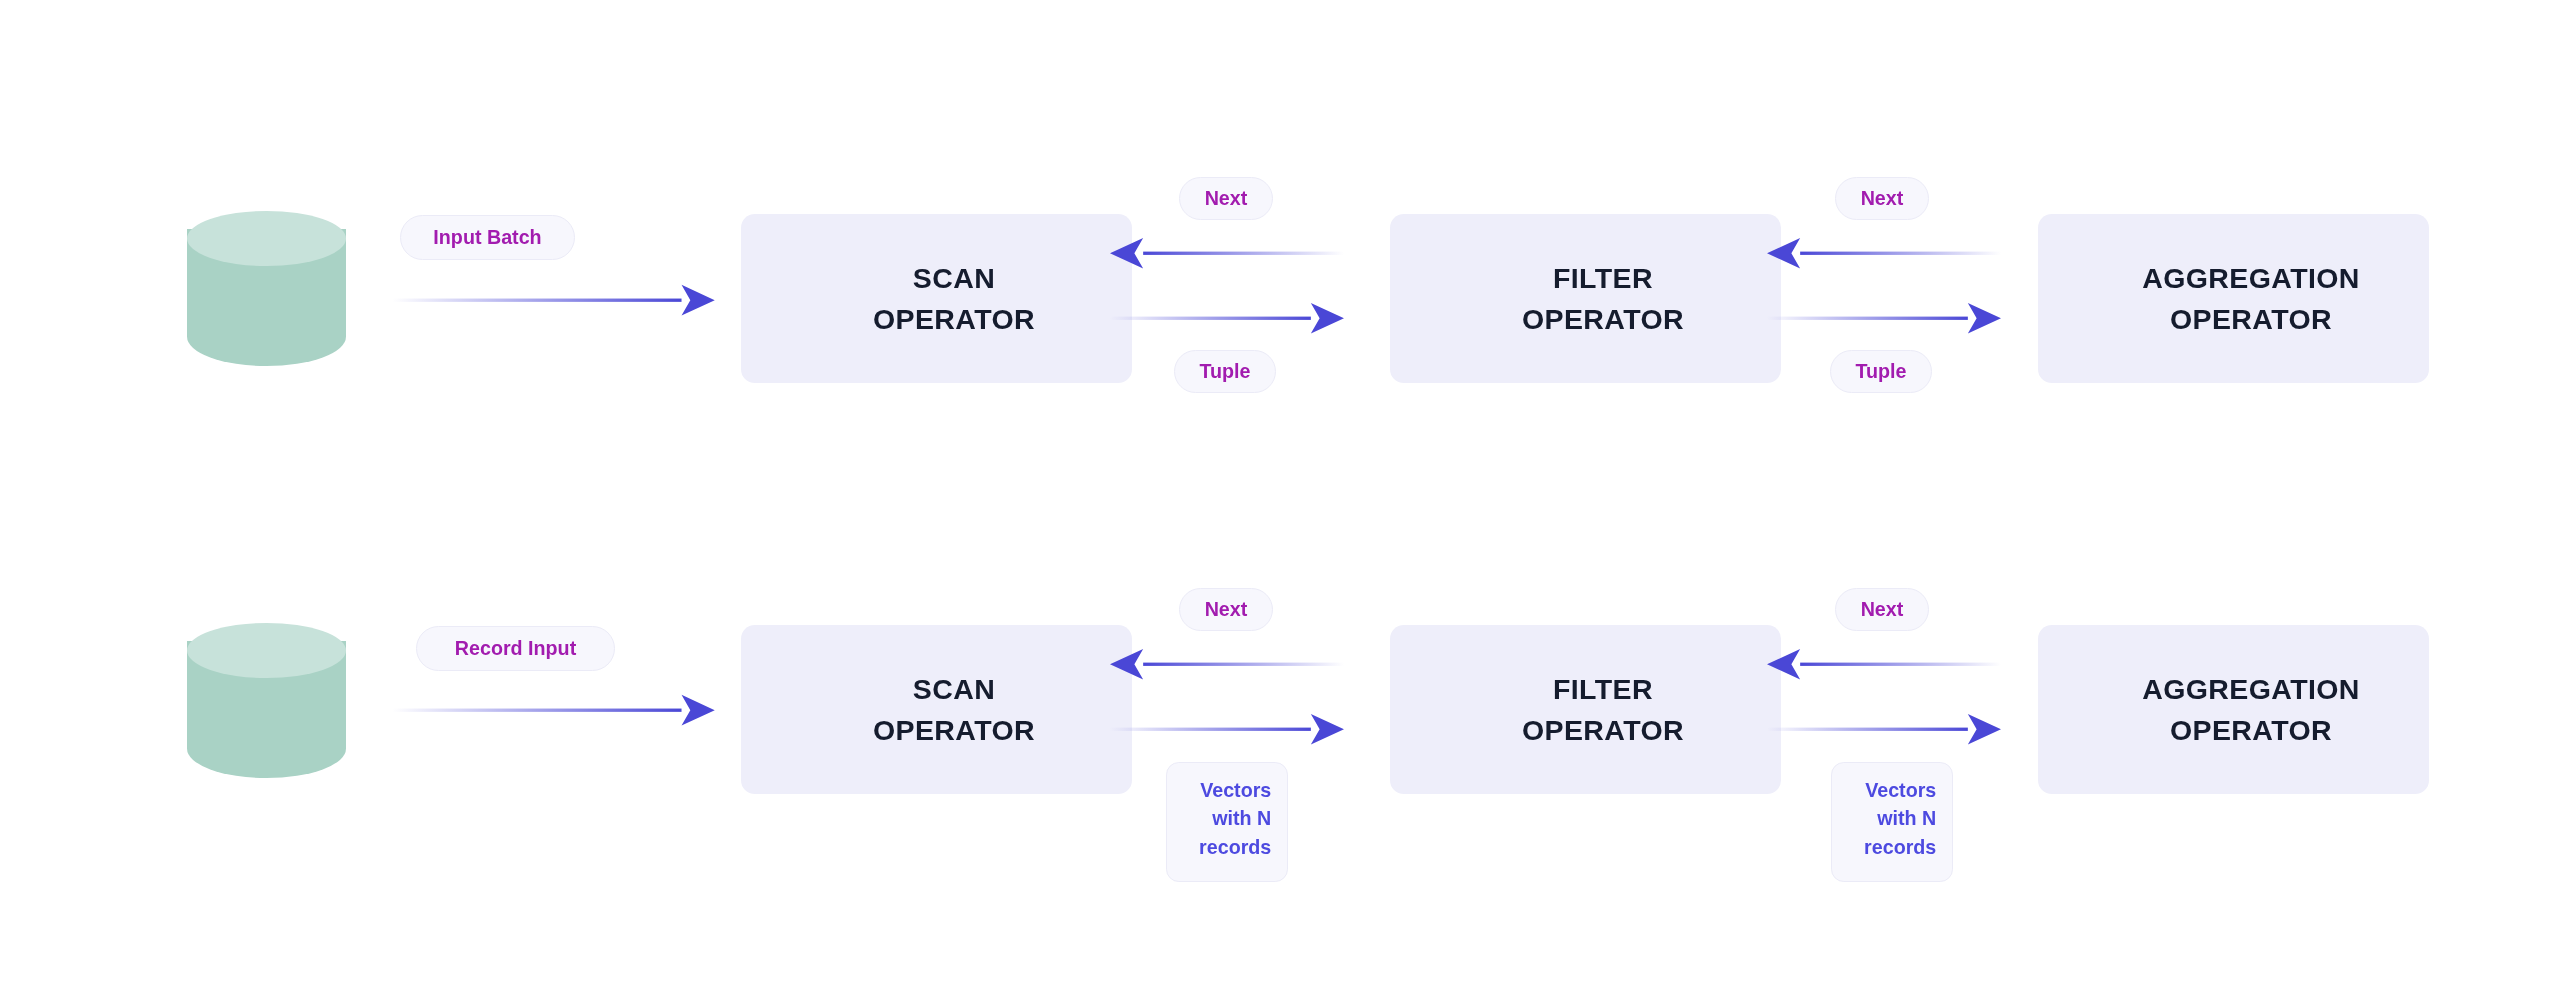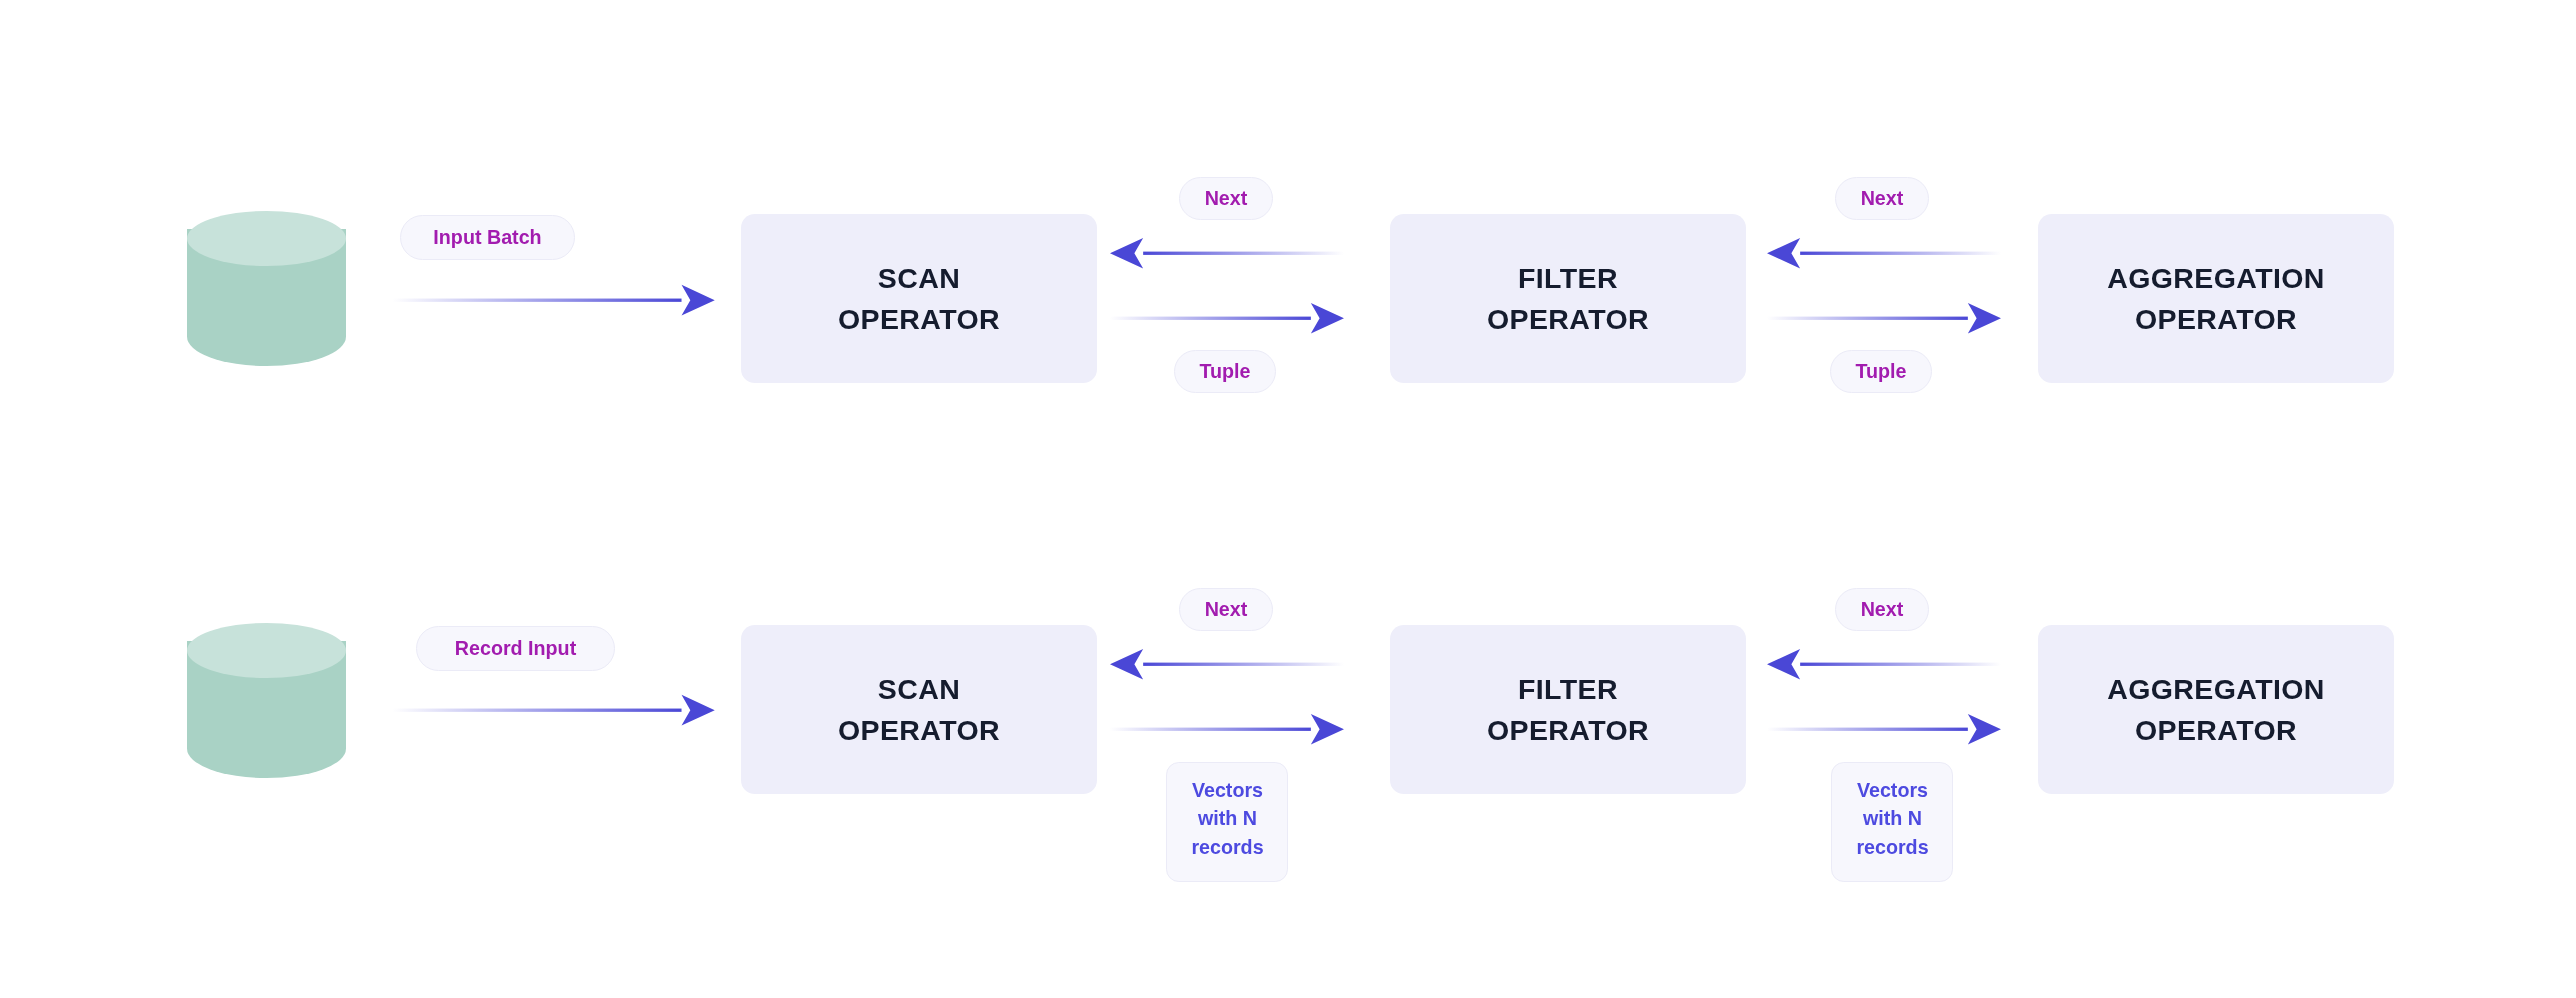--- a/index.html
+++ b/index.html
@@ -52,20 +52,21 @@
     border-radius: 13.8px;
     display: flex;
     flex-direction: column;
     align-items: center;
     justify-content: center;
     color: #151c2e;
     font-size: 28.5px;
     font-weight: 700;
     letter-spacing: 0.4px;
     line-height: 1.0;
+    padding-left: 35px;
   }
   .op-box .op-line1 { margin-bottom: 12.8px; }
 
   
   .arrow {
     position: absolute;
     height: 43px;
   }
   .arrow svg { display: block; overflow: visible; }
 
@@ -89,21 +90,21 @@
     position: absolute;
     background: #f7f7fd;
     border: 1px solid #ebebf7;
     border-radius: 12.8px;
     color: #4d4ae0;
     font-size: 19.7px;
     font-weight: 700;
     line-height: 1.45;
     box-sizing: border-box;
     padding: 12.8px 15.7px 13.8px 16.7px;
-    text-align: center;
+    text-align: right;
   }
 </style>
 </head>
 <body>
 
 <div id="canvas">
 
   <div class="cylinder" style="left:187px; top:211px;">
     <div class="cyl-body"></div>
     <div class="cyl-top"></div>

